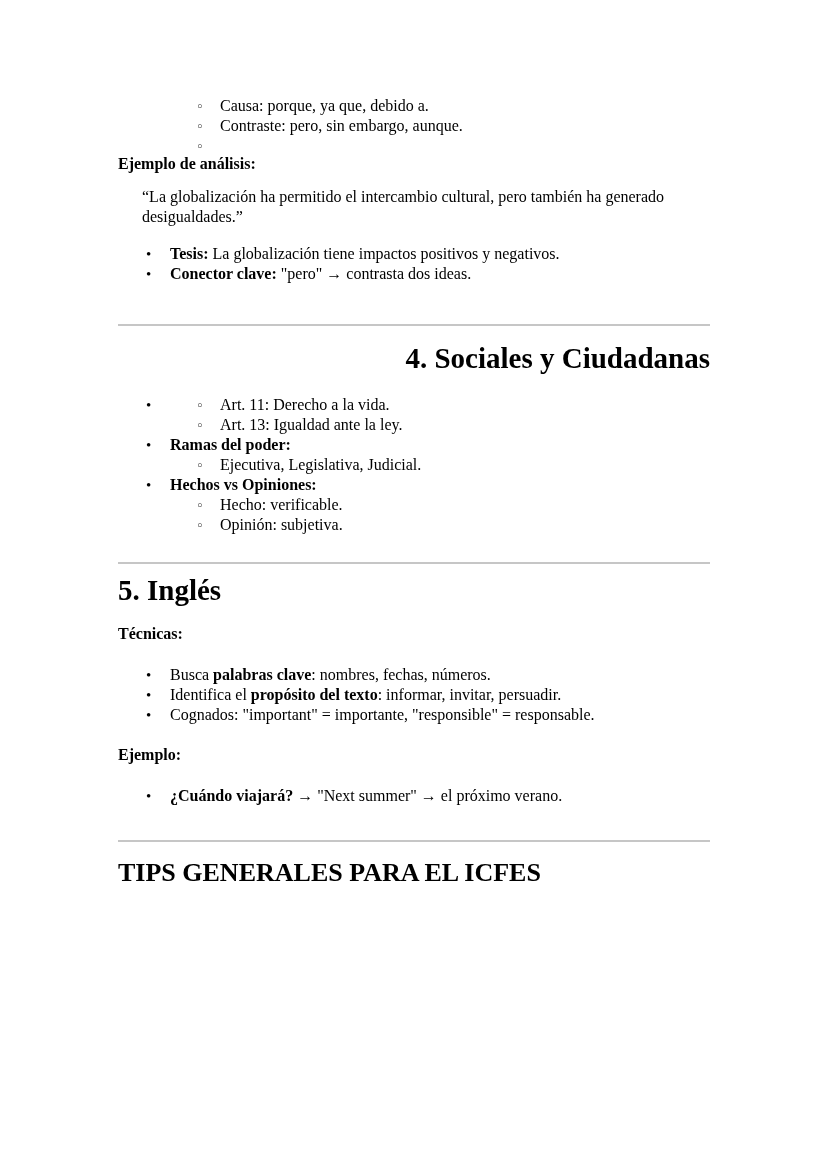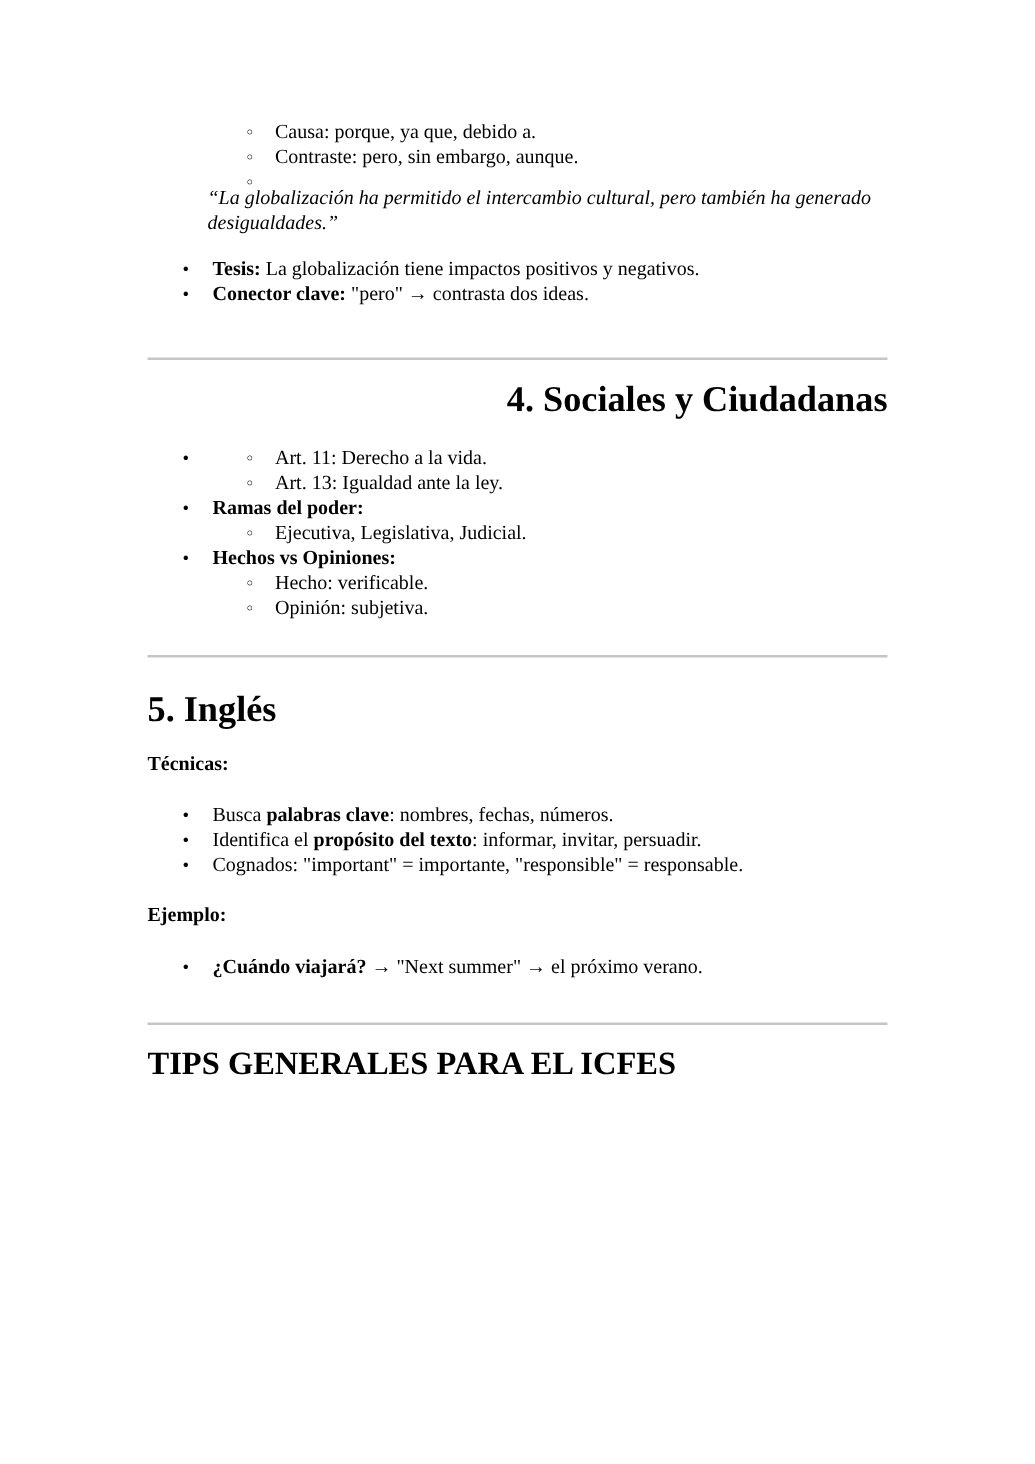--- a/index.html
+++ b/index.html
@@ -15,43 +15,44 @@
   }
   .content { padding:96px 118px 0 118px; }
   p, ul, blockquote, h1, h2 { margin:0; padding:0; }
   ul { list-style:none; }
   ul.l1 { padding-left:52px; }
   ul.l2 { padding-left:50px; margin:0; }
   li { position:relative; }
   .mk { position:absolute; left:-24px; top:0; }
   .mk.dot { font-size:15px; }
   .mk.circ { font-family:"DejaVu Sans",sans-serif; font-size:13px; top:1px; }
-  blockquote { margin-left:48px; max-width:544px;font-style:italic; }
+  blockquote { margin-left:24px; max-width:544px; }
   .b { font-weight:bold; }
   h2 { font-size:29px; line-height:34px; font-weight:bold; }
   h1 { font-size:26px; line-height:40px; font-weight:bold; }
   hr { border:none; height:2px; background:#c6c6c6; margin:0; }
   
   .mt13 { margin-top:13px; } .mt15 { margin-top:15px;text-align:right; } .mt16 { margin-top:16px; }
   .mt17 { margin-top:17px; } .mt18 { margin-top:18px; } .mt20 { margin-top:20px; }
-  .mt21 { margin-top:21px; } .mt25 { margin-top:25px; } .mt27 { margin-top:27px; }
+  .mt21 { margin-top:21px; } .mt25 { margin-top:9px; } .mt27 { margin-top:27px; }
   .mt34 { margin-top:34px; } .mt40 { margin-top:40px; } .mt11 { margin-top:11px; }
 </style>
 </head>
 <body>
 
 <div class="page">
   <div class="content">
 
     <ul class="l1" style="padding-left:102px;">
       <li><span class="mk circ">◦</span><span>Causa: porque, ya que, debido a.</span></li>
       <li><span class="mk circ">◦</span><span>Contraste: pero, sin embargo, aunque.</span></li>
       <li><span class="mk circ">◦</span></li>
     </ul>
 
+    <p class="b mt18">Ejemplo de análisis:</p>
 
     <blockquote class="mt13">“La globalización ha permitido el intercambio cultural, pero también ha generado desigualdades.”</blockquote>
 
     <ul class="l1 mt17">
       <li><span class="mk dot">•</span><span class="b">Tesis:</span><span> La globalización tiene impactos positivos y negativos.</span></li>
       <li><span class="mk dot">•</span><span class="b">Conector clave:</span><span> "pero" → contrasta dos ideas.</span></li>
     </ul>
 
     <hr class="mt40">
 

